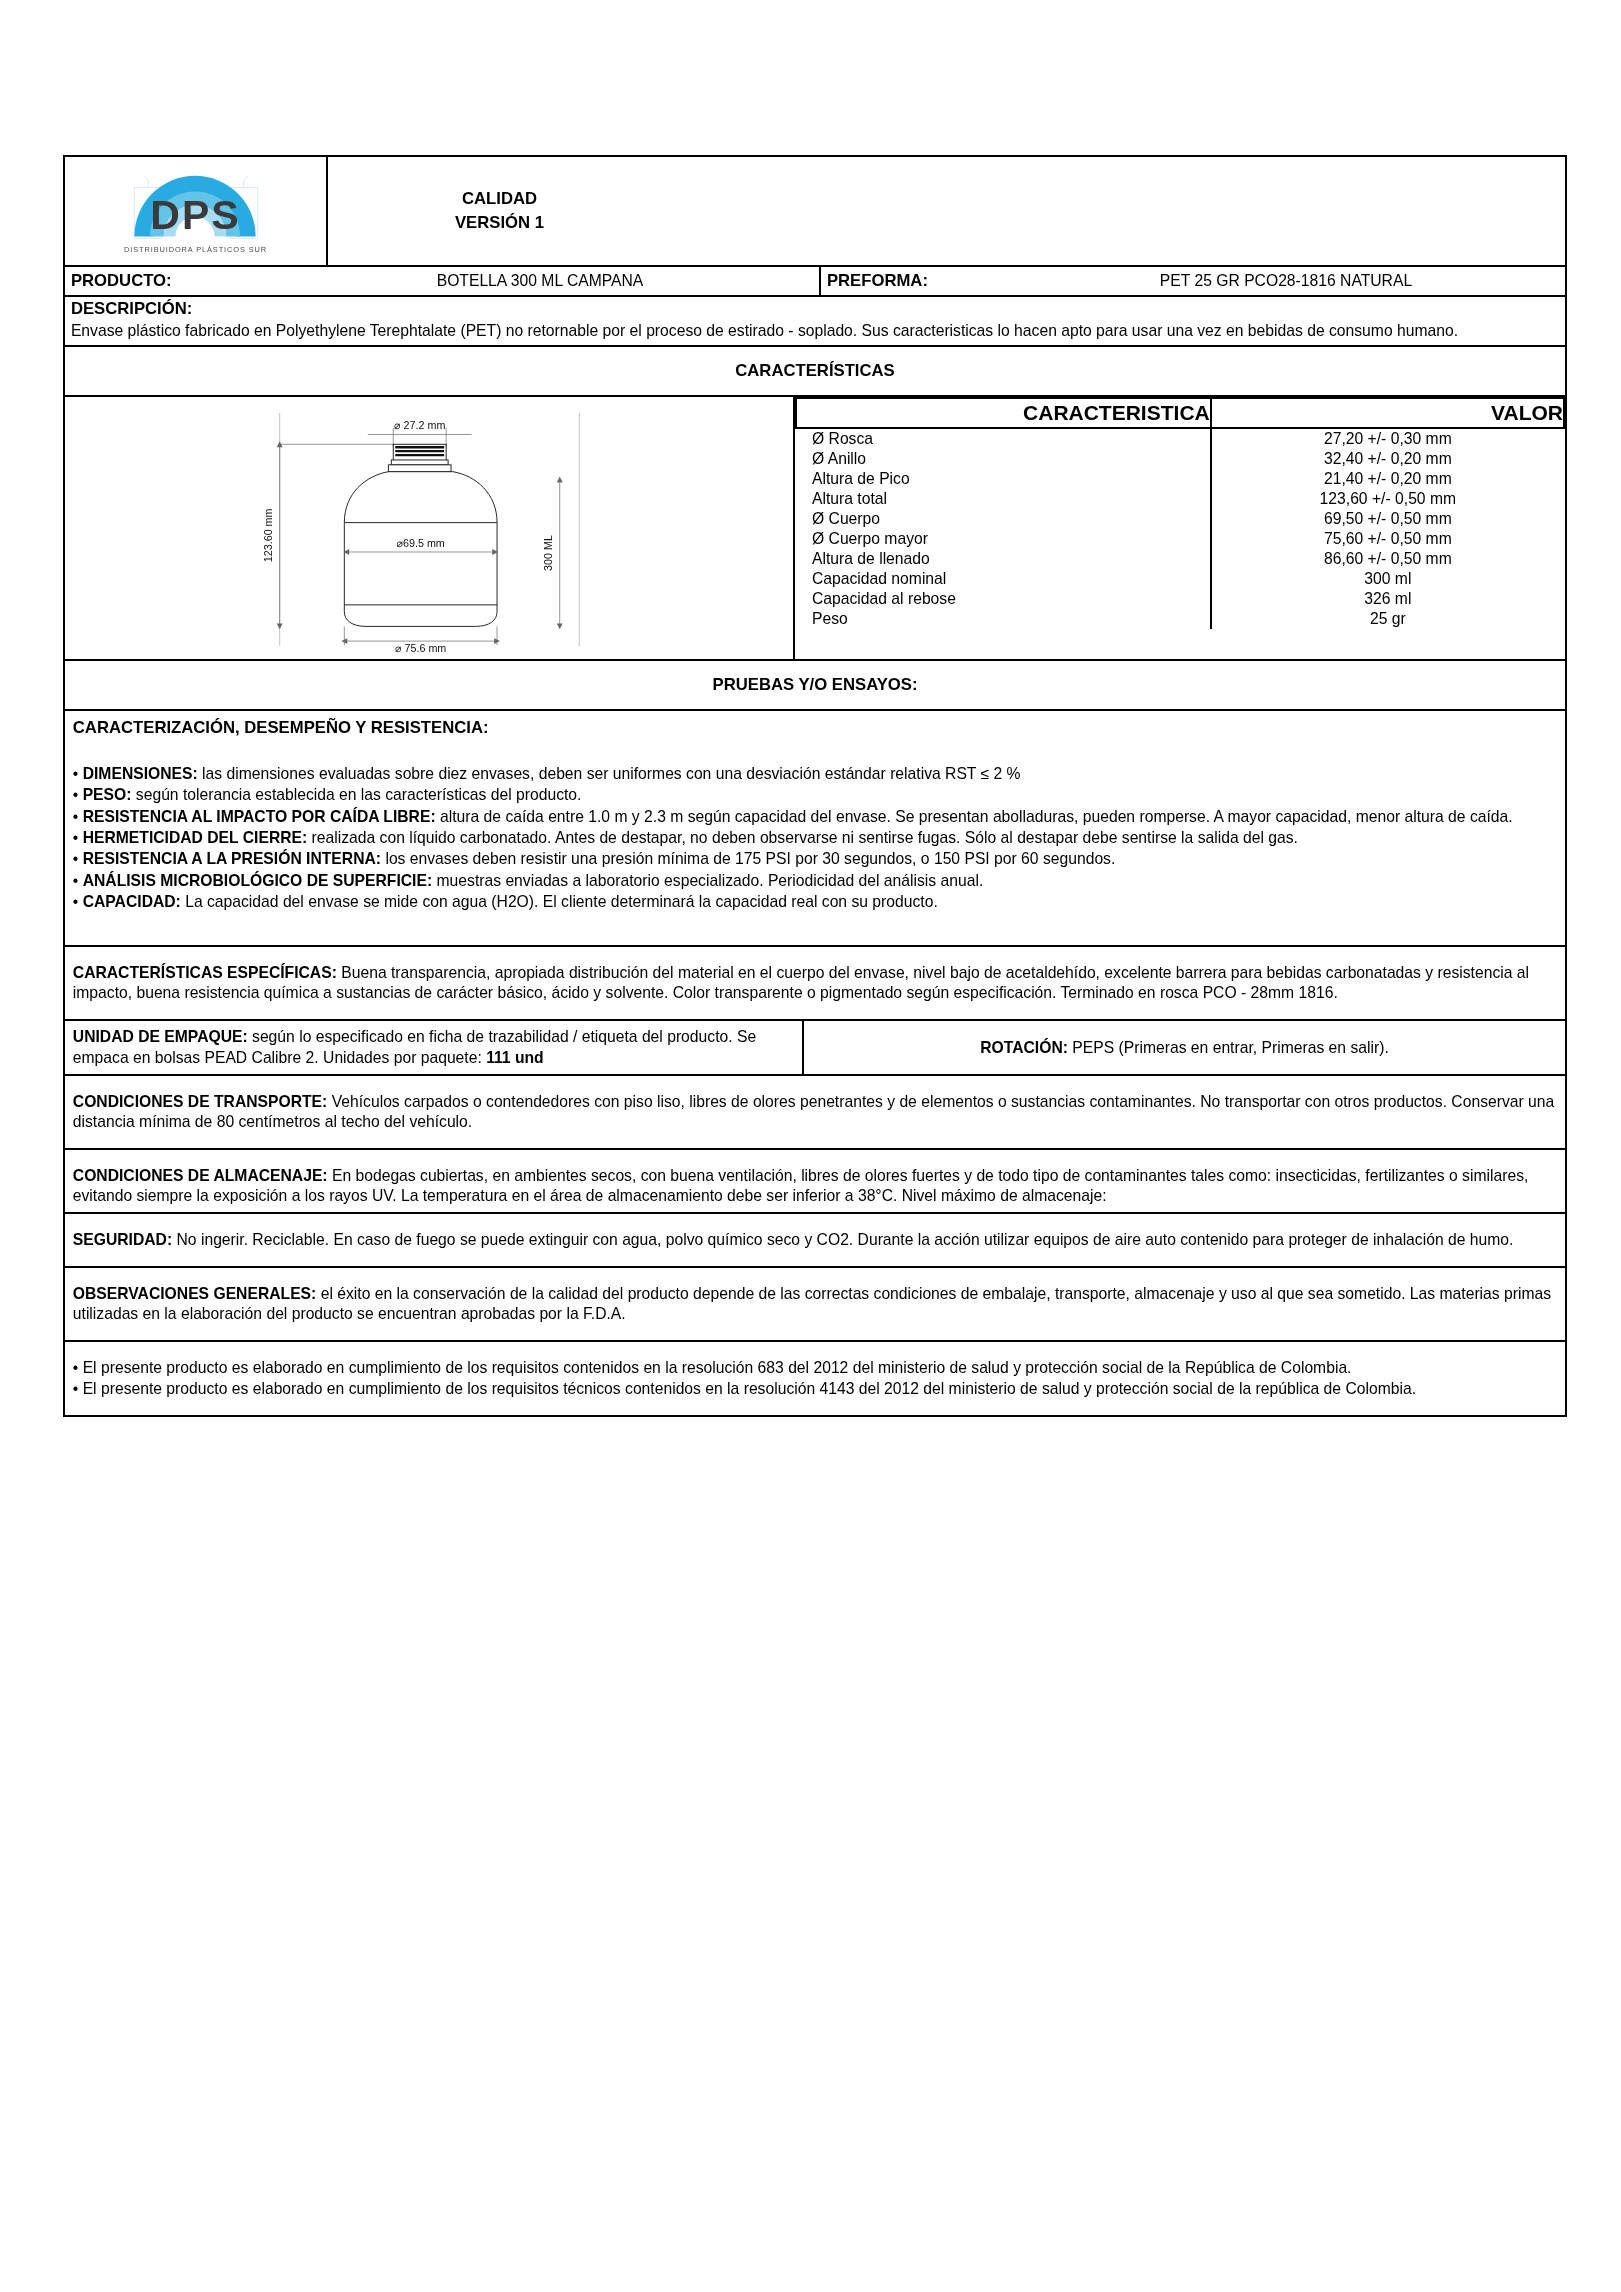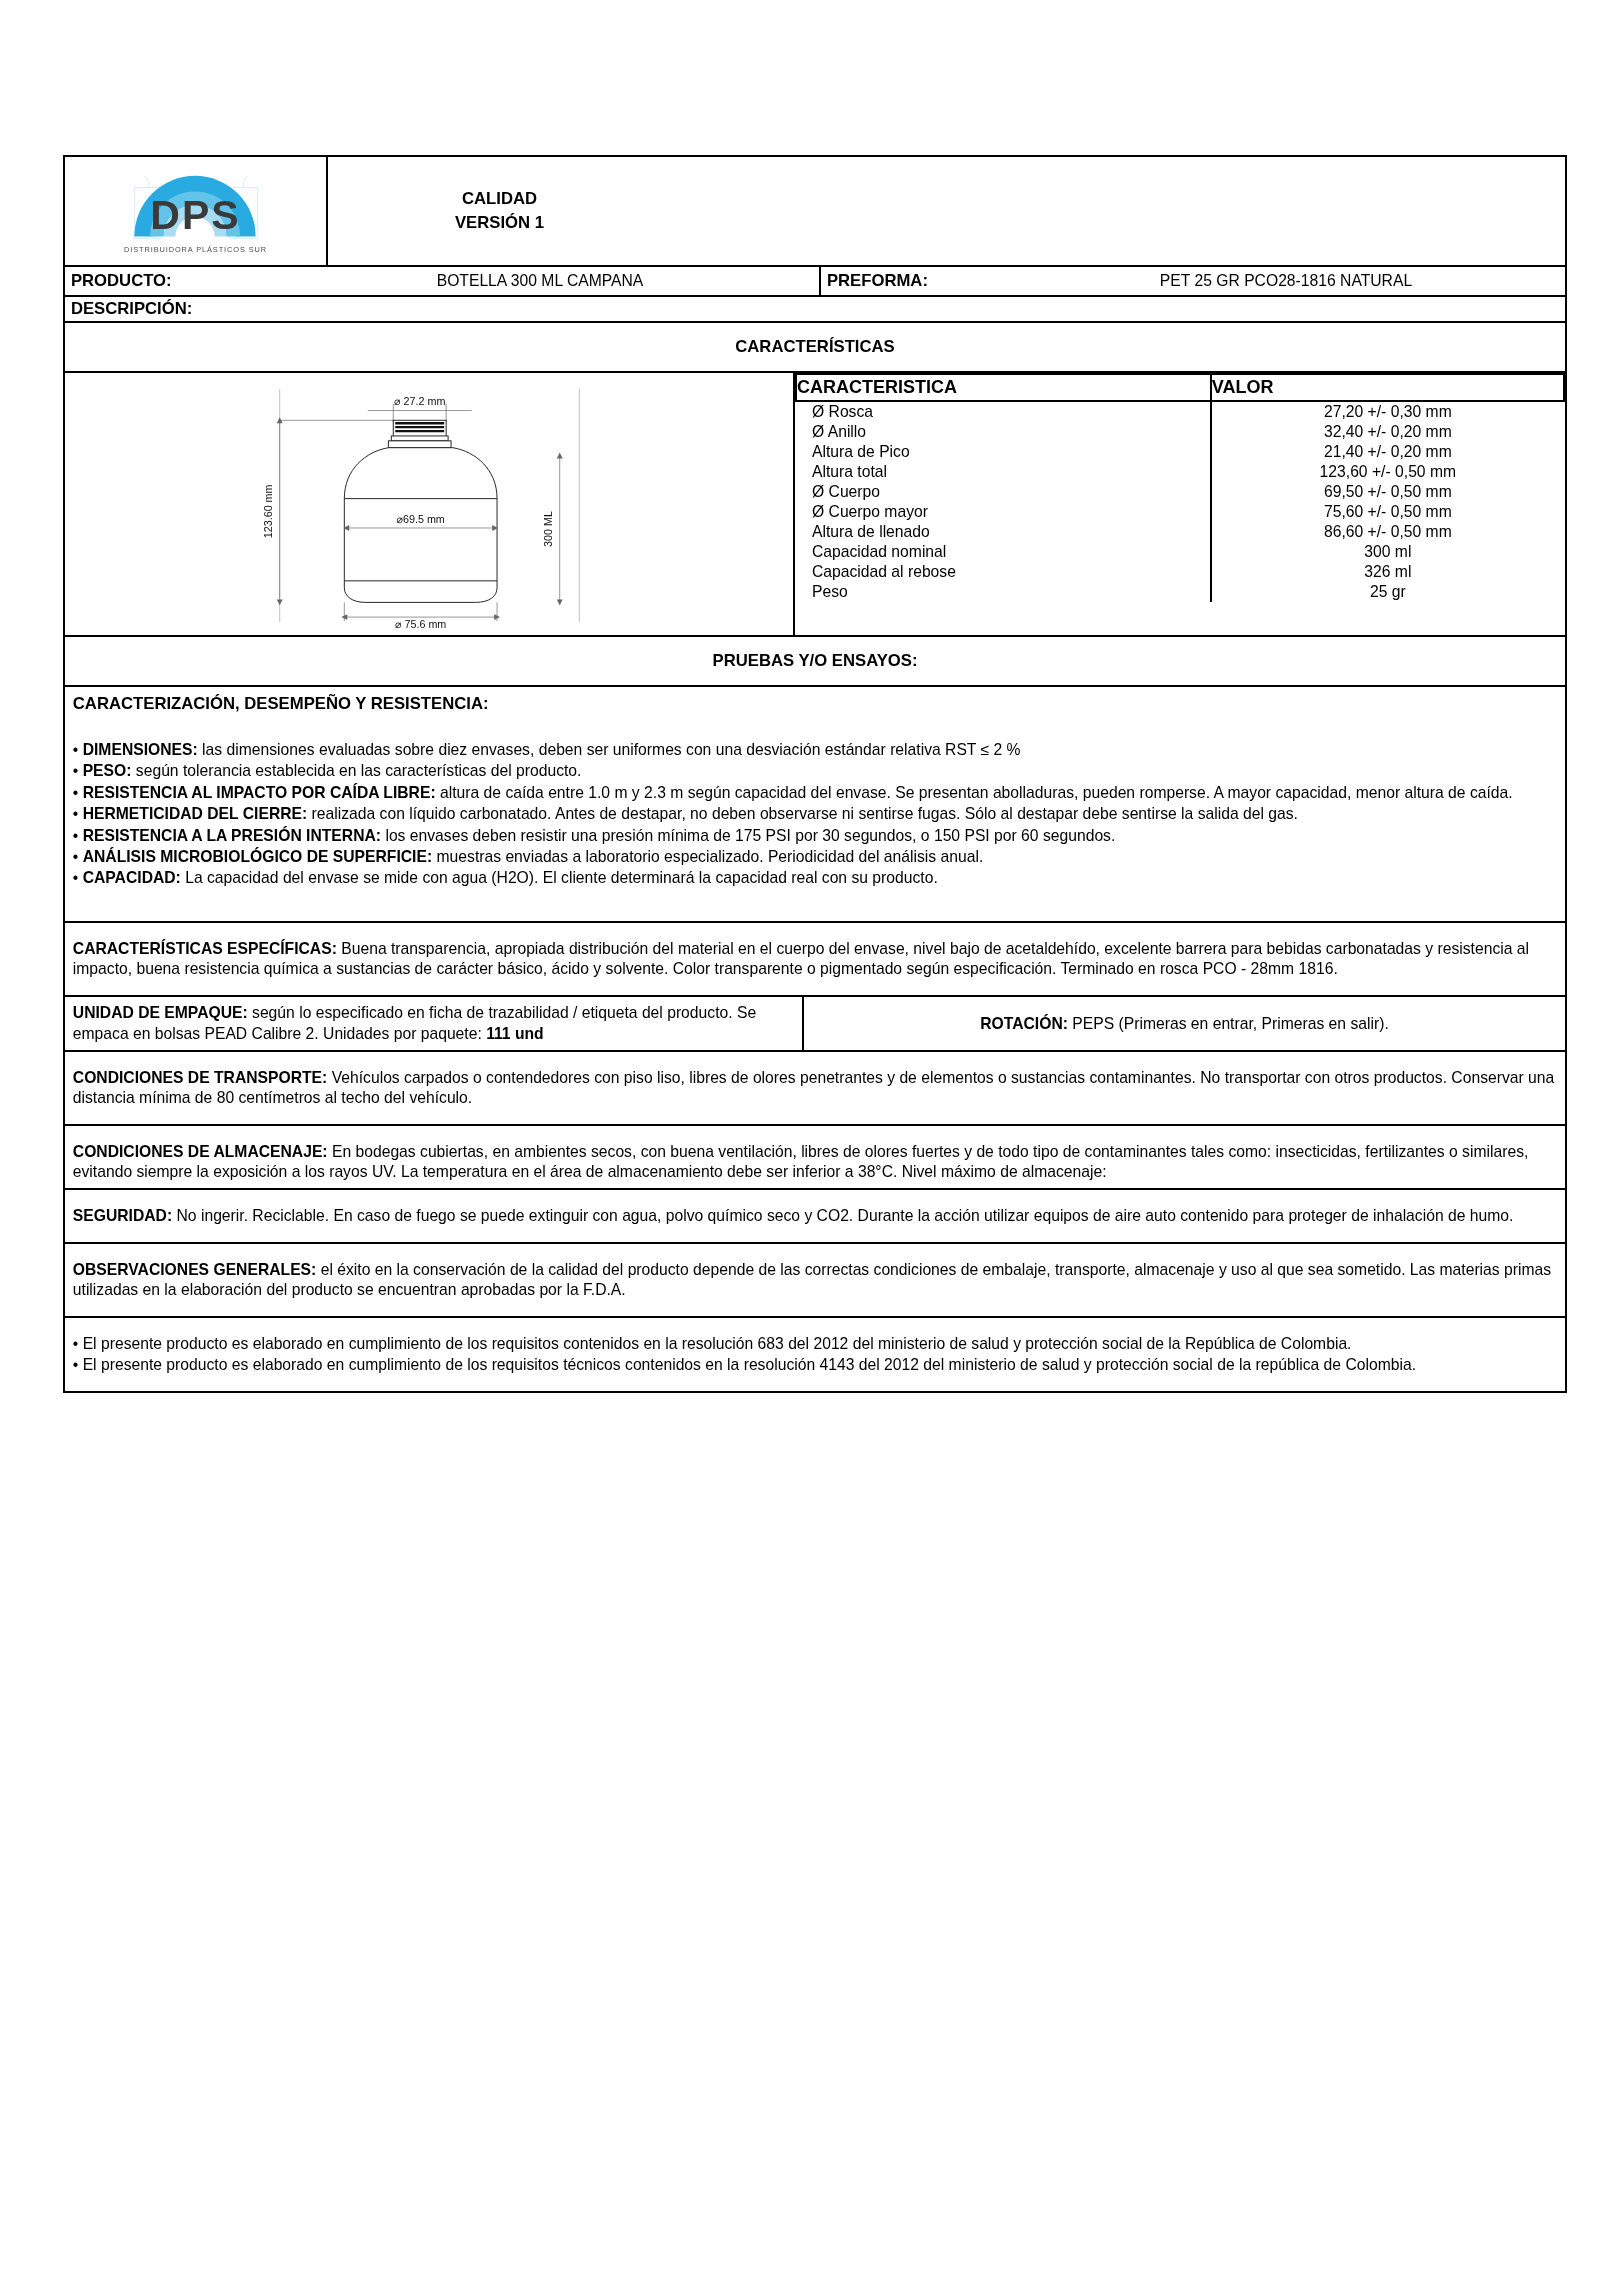--- a/index.html
+++ b/index.html
@@ -125,22 +125,22 @@
   .tbl-col { flex: 1; box-sizing: border-box; }
 
   .ctbl { width: 100%; border-collapse: collapse; }
   .ctbl th, .ctbl td {
     border: 2px solid #000;
     font-size: 15.7px;
     padding: 1px 16px;
   }
   .ctbl th {
     font-weight: bold;
-    font-size: 18px;
-    text-align: left;
+    font-size: 21px;
+    text-align: right;
     padding: 2px 0;
   }
   .ctbl td.k { text-align: left; border-left: none; border-right: 2px solid #000; border-top:none; border-bottom:none;}
   .ctbl td.v { text-align: center; border:none; }
   .ctbl tr.datarow td { border-top: none; border-bottom: none; }
   .ctbl .kcol { width: 54%; }
 
   
   .block { padding: 5.9px 7.8px 5.9px 7.8px; font-size: 15.7px; line-height: 1.30; }
   .block b { font-weight: bold; }
@@ -189,20 +189,21 @@
 
     <div class="row prow bb-thin">
       <div class="cell p-lbl lbl-bold">PRODUCTO:</div>
       <div class="cell p-val br">BOTELLA 300 ML CAMPANA</div>
       <div class="cell pf-lbl lbl-bold">PREFORMA:</div>
       <div class="cell pf-val">PET 25 GR PCO28-1816  NATURAL</div>
     </div>
 
     <div class="bb-thin">
       <div class="desc-head">DESCRIPCIÓN:</div>
+      <div class="desc-body">Envase plástico fabricado en Polyethylene Terephtalate (PET) no retornable por el proceso de estirado - soplado. Sus caracteristicas lo hacen apto para usar una vez en bebidas de consumo humano.</div>
     </div>
 
     <div class="band bb-thin">CARACTERÍSTICAS</div>
 
     <div class="mid bb-thin">
       <div class="draw-col br">
         <svg width="421" height="250" viewBox="0 0 430 255">
           <g stroke="#999" stroke-width="0.6" fill="none">
             <line x1="62" y1="10" x2="62" y2="248"></line>
             <line x1="368" y1="10" x2="368" y2="248"></line>

